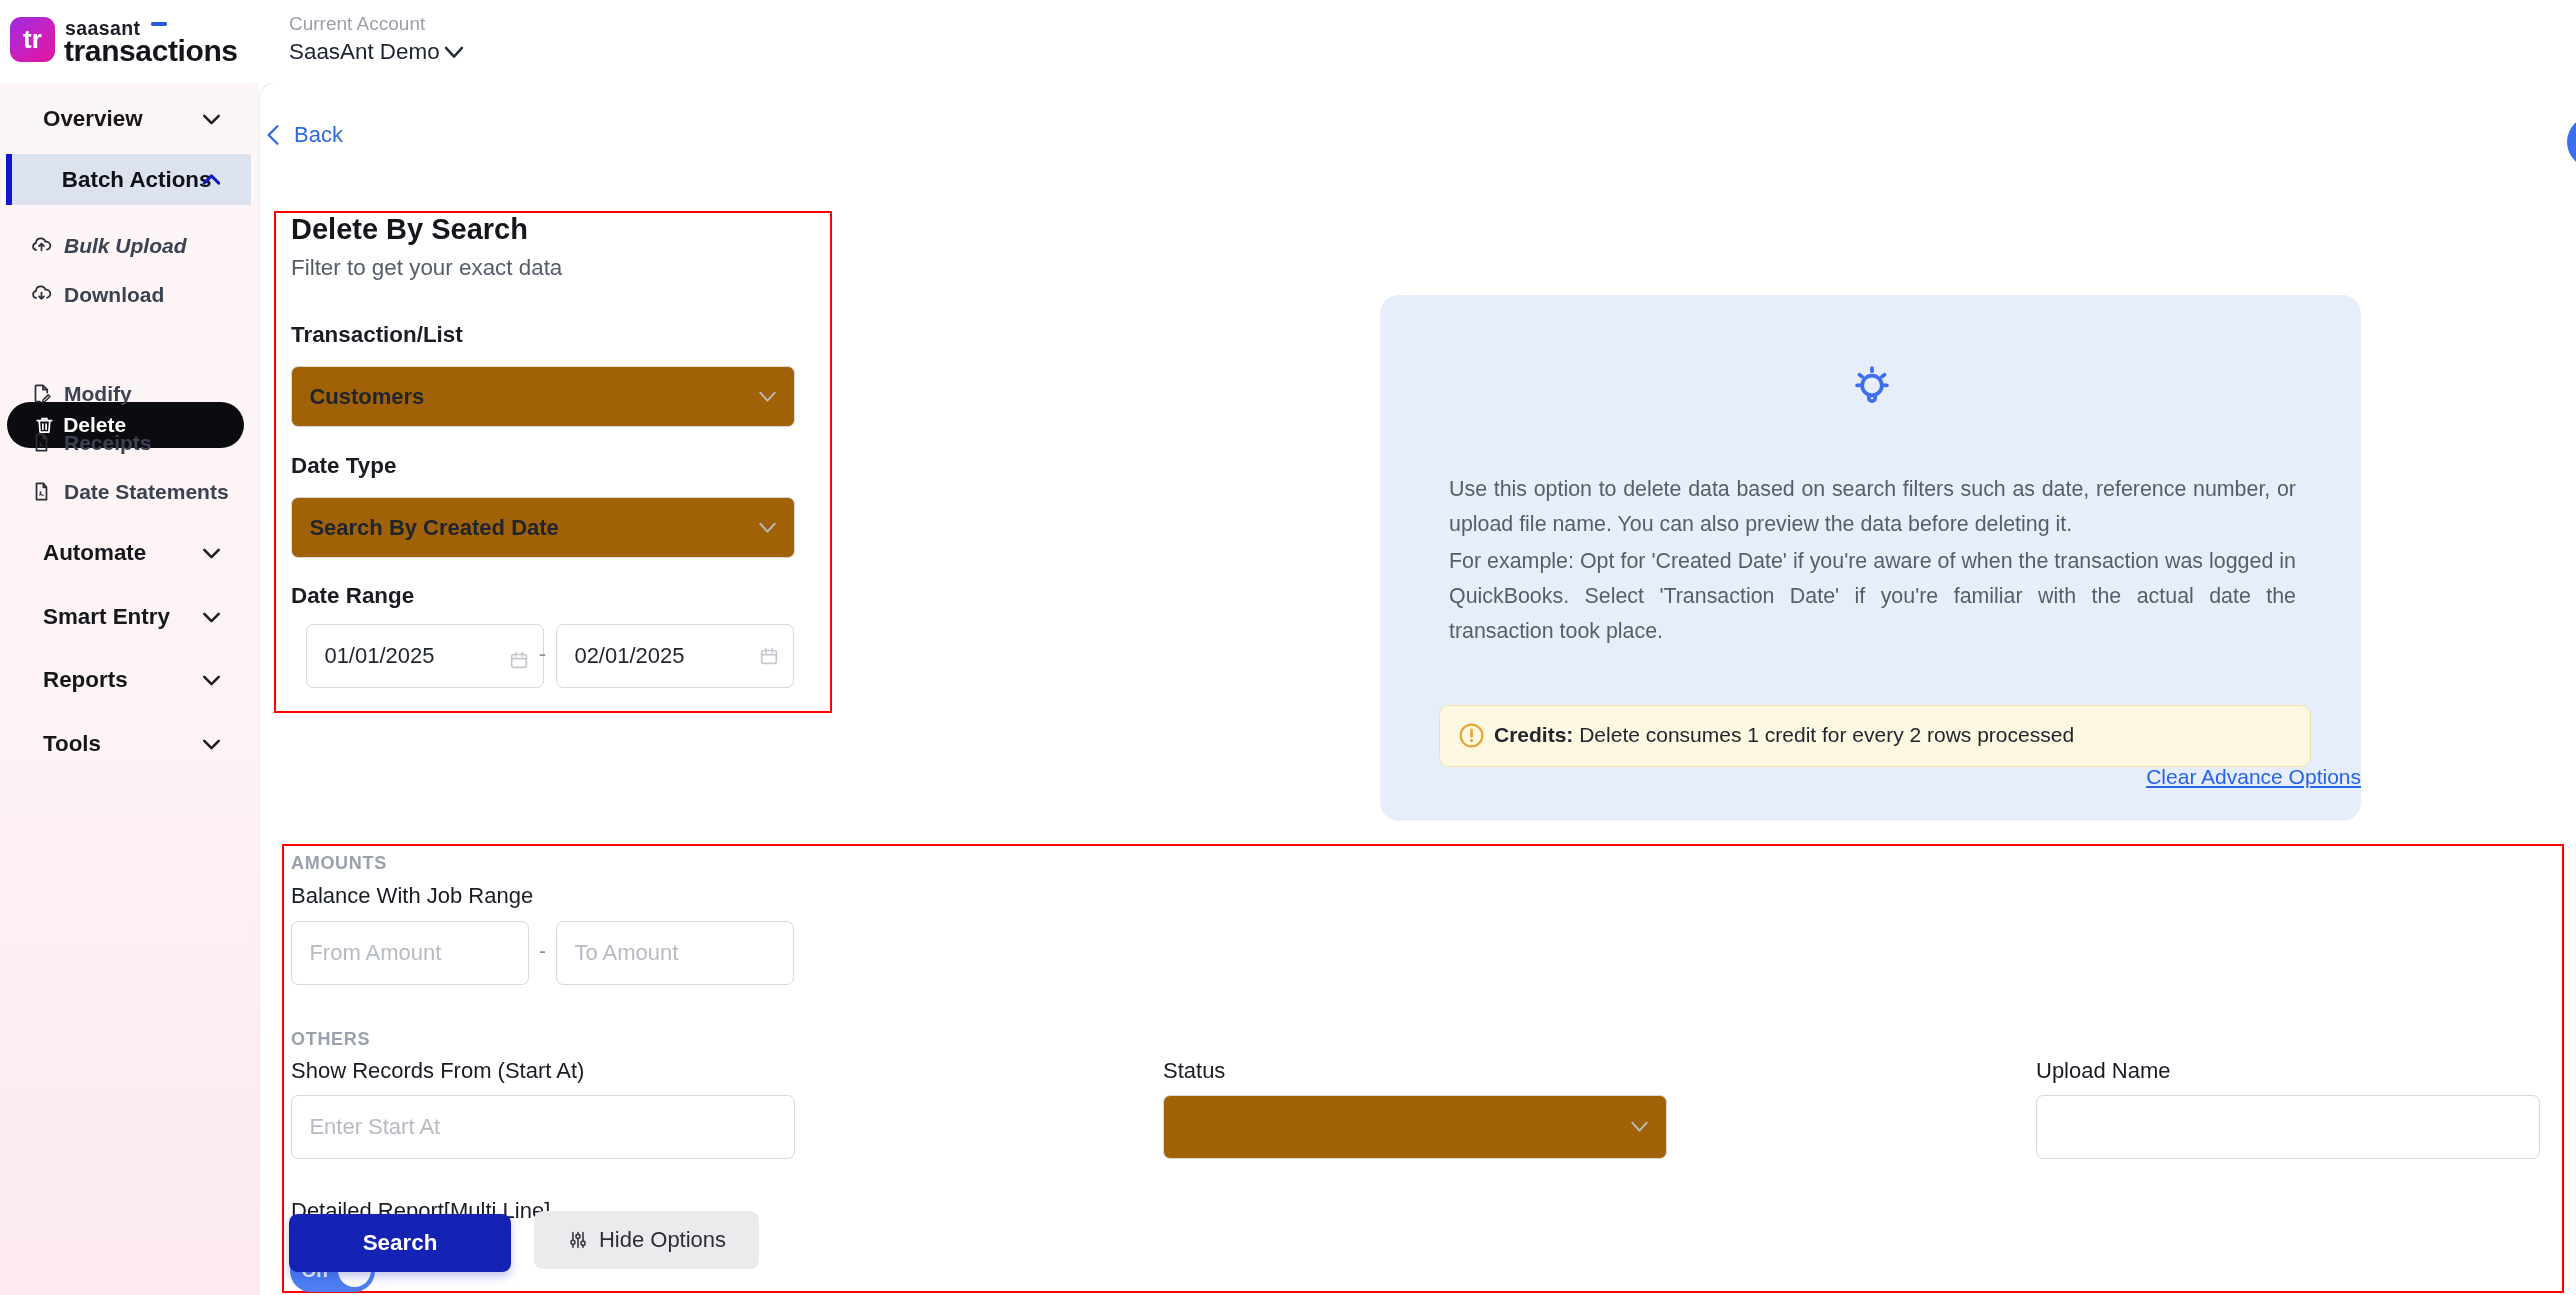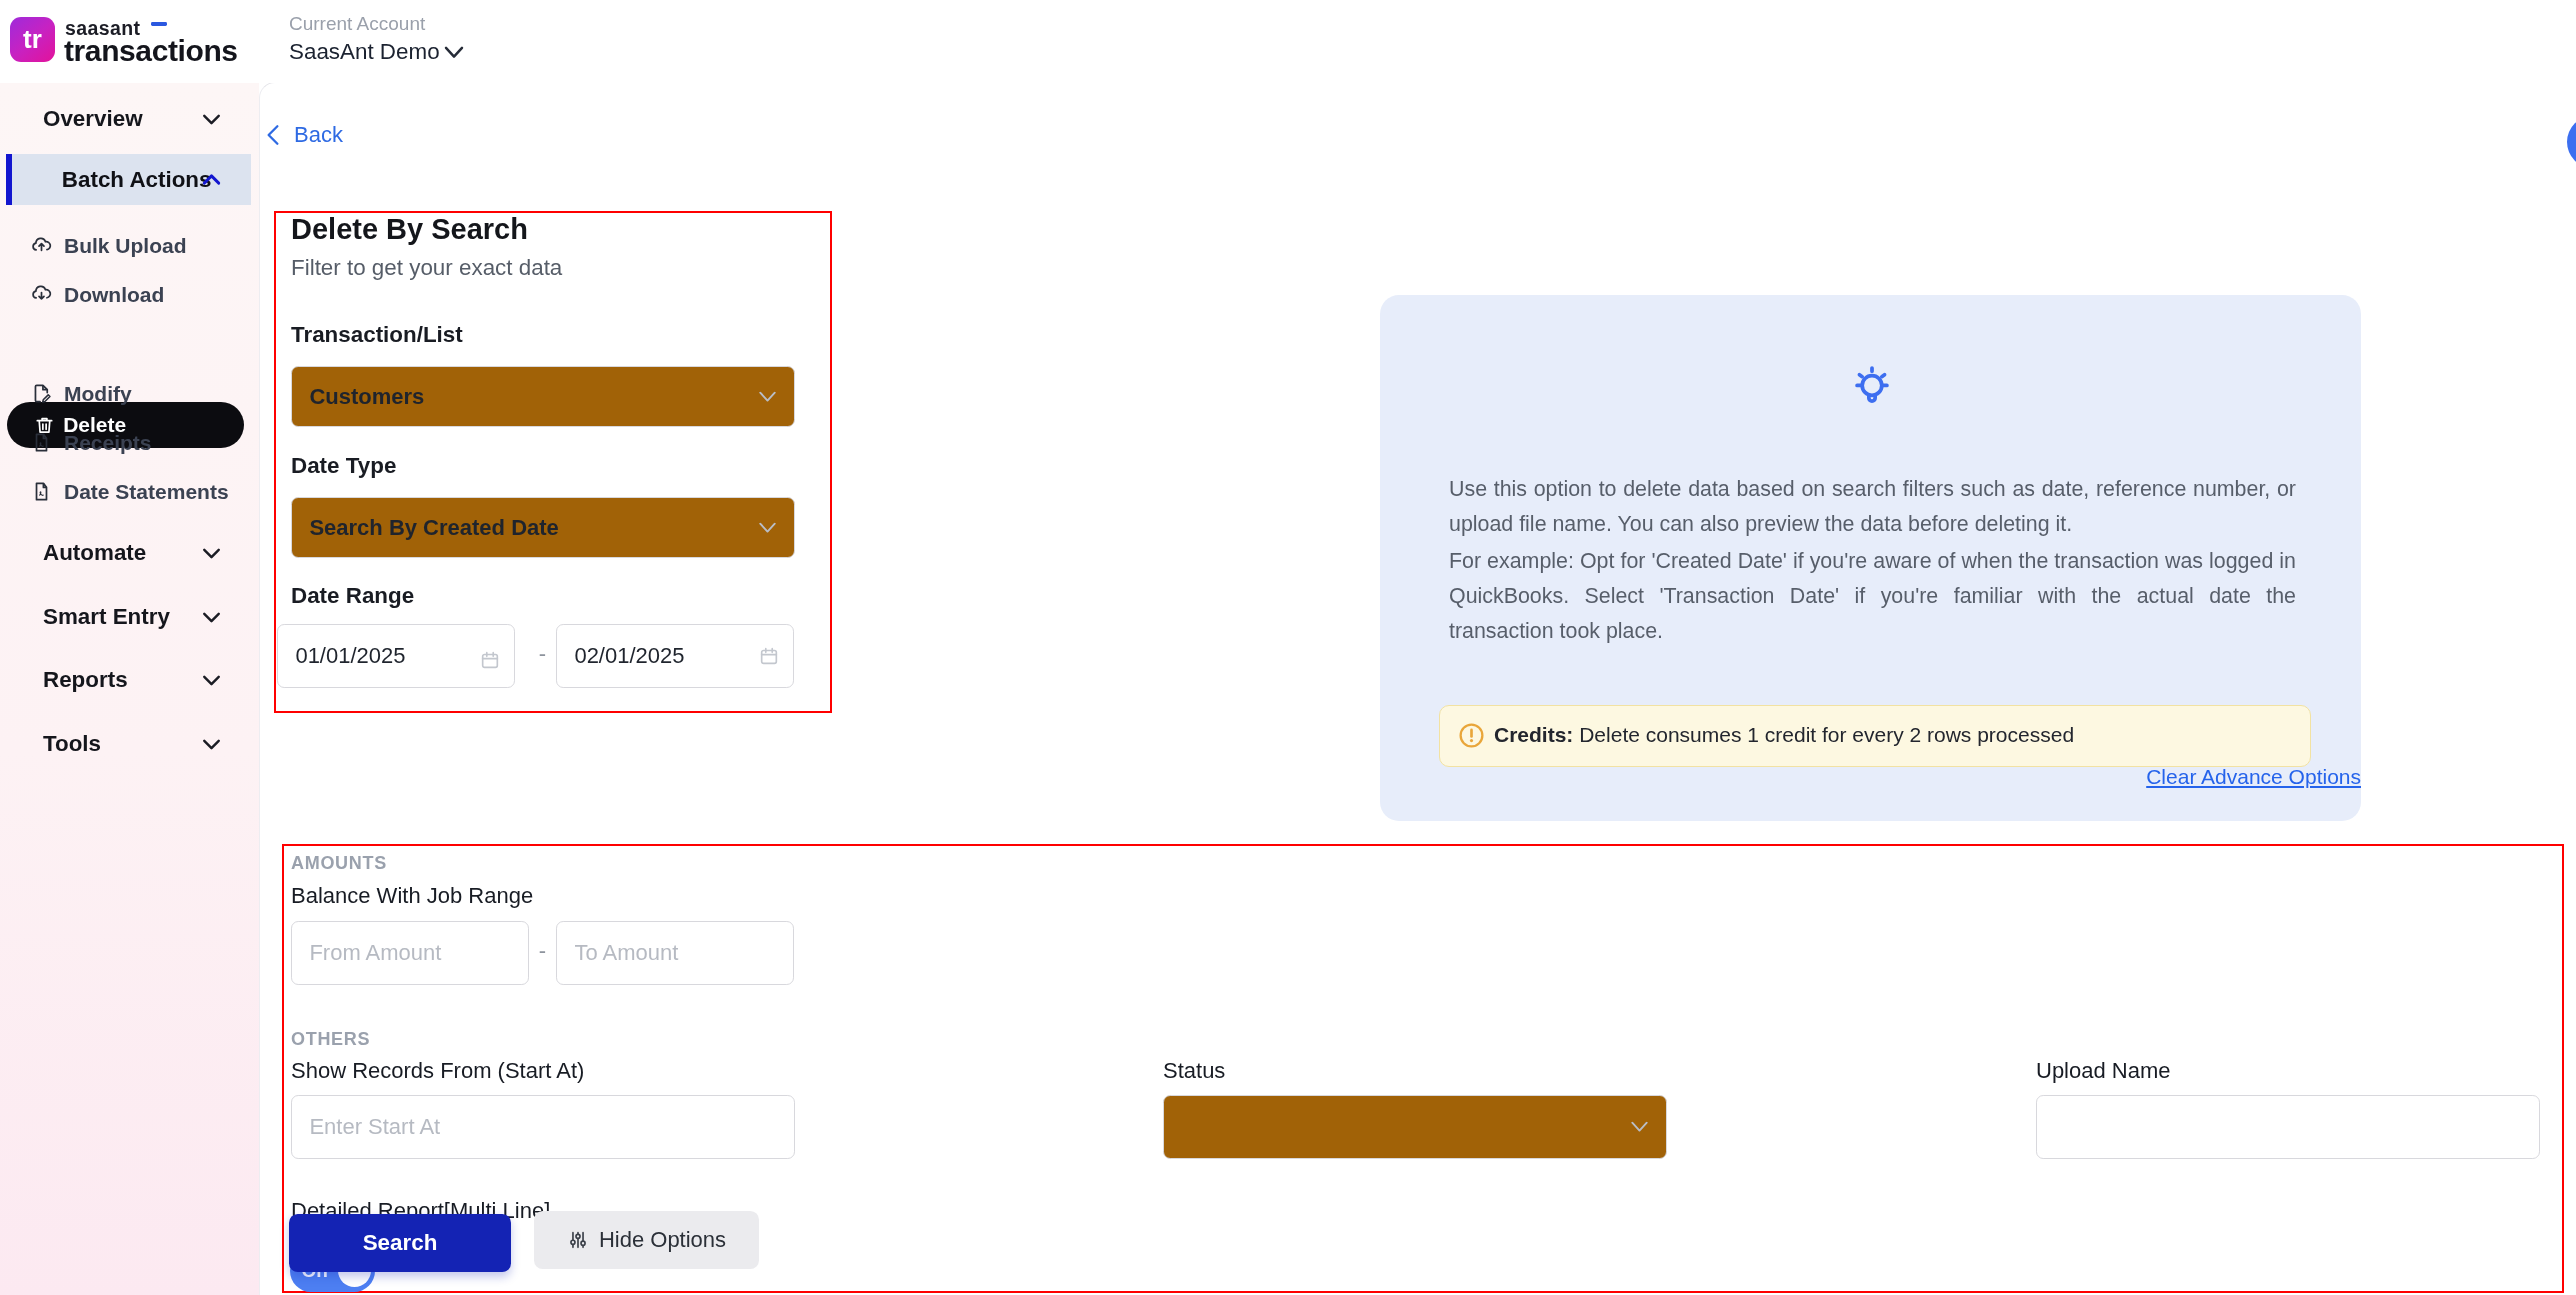--- a/index.html
+++ b/index.html
@@ -122,21 +122,21 @@
 
     <div id="batch-block" style="top:71px;">
       <span class="lbl">Batch Actions</span>
       <span class="chev">
         <svg width="19" height="13" viewBox="0 0 26 18">
             <polyline points="3,14 13,4 23,14" fill="none" stroke="#1316cf" stroke-width="4" stroke-linecap="round" stroke-linejoin="round"></polyline>
           </svg>
       </span>
     </div>
 
-    <div class="side-sub" style="top:142px;">
+    <div class="side-sub" style="top:142px;font-style:italic;">
       <span class="ic">
         <svg width="23" height="23" viewBox="0 0 24 24">
             <path d="M6.4 16.6a3.6 3.6 0 0 1-.3-7.1A5.2 5.2 0 0 1 16.2 8a4 4 0 0 1 1.5 8.4" fill="none" stroke="#2a2f3a" stroke-width="1.8" stroke-linecap="round"></path>
             <path d="M12 17v-6.5 M9.4 12.6 12 10l2.6 2.6" fill="none" stroke="#2a2f3a" stroke-width="1.8" stroke-linecap="round" stroke-linejoin="round"></path>
           </svg>
       </span>
       <span class="lbl">Bulk Upload</span>
     </div>
 
     <div class="side-sub" style="top:191px;">
@@ -253,21 +253,21 @@
   <div class="select-box" style="left:291px;top:497px;width:504px;height:61px;z-index:5;">
     <span class="val">Search By Created Date</span>
     <span class="chev">
       <svg width="19" height="11.6" viewBox="0 0 26 16">
           <polyline points="3,2 13,13 23,2" fill="none" stroke="#b9bdc6" stroke-width="2.6" stroke-linecap="round" stroke-linejoin="round"></polyline>
         </svg>
     </span>
   </div>
 
   <div class="abs form-label" style="left:291px;top:583px;z-index:5;">Date Range</div>
-  <div class="abs" style="left:277px;top:624px;width:238px;height:72px;z-index:5;">
+  <div class="abs" style="left:306px;top:624px;width:238px;height:72px;z-index:5;">
     <input class="text-input" style="left: 0px; top: 0px; width: 238px; height: 64px; padding-right: 51px;" readonly="" value="01/01/2025">
     <span class="cal-ic">
       <svg width="22" height="22" viewBox="0 0 24 24">
           <rect x="4" y="6" width="16" height="14" rx="2" fill="none" stroke="#c3c7ce" stroke-width="1.8"></rect>
           <path d="M4 10.5h16 M8.5 4v4 M15.5 4v4" stroke="#c3c7ce" stroke-width="1.8" stroke-linecap="round"></path>
         </svg>
     </span>
   </div>
   <div class="abs dash" style="left:533px;top:641px;width:19px;z-index:5;">-</div>
   <div class="abs" style="left:556px;top:624px;width:238px;height:64px;z-index:5;">

